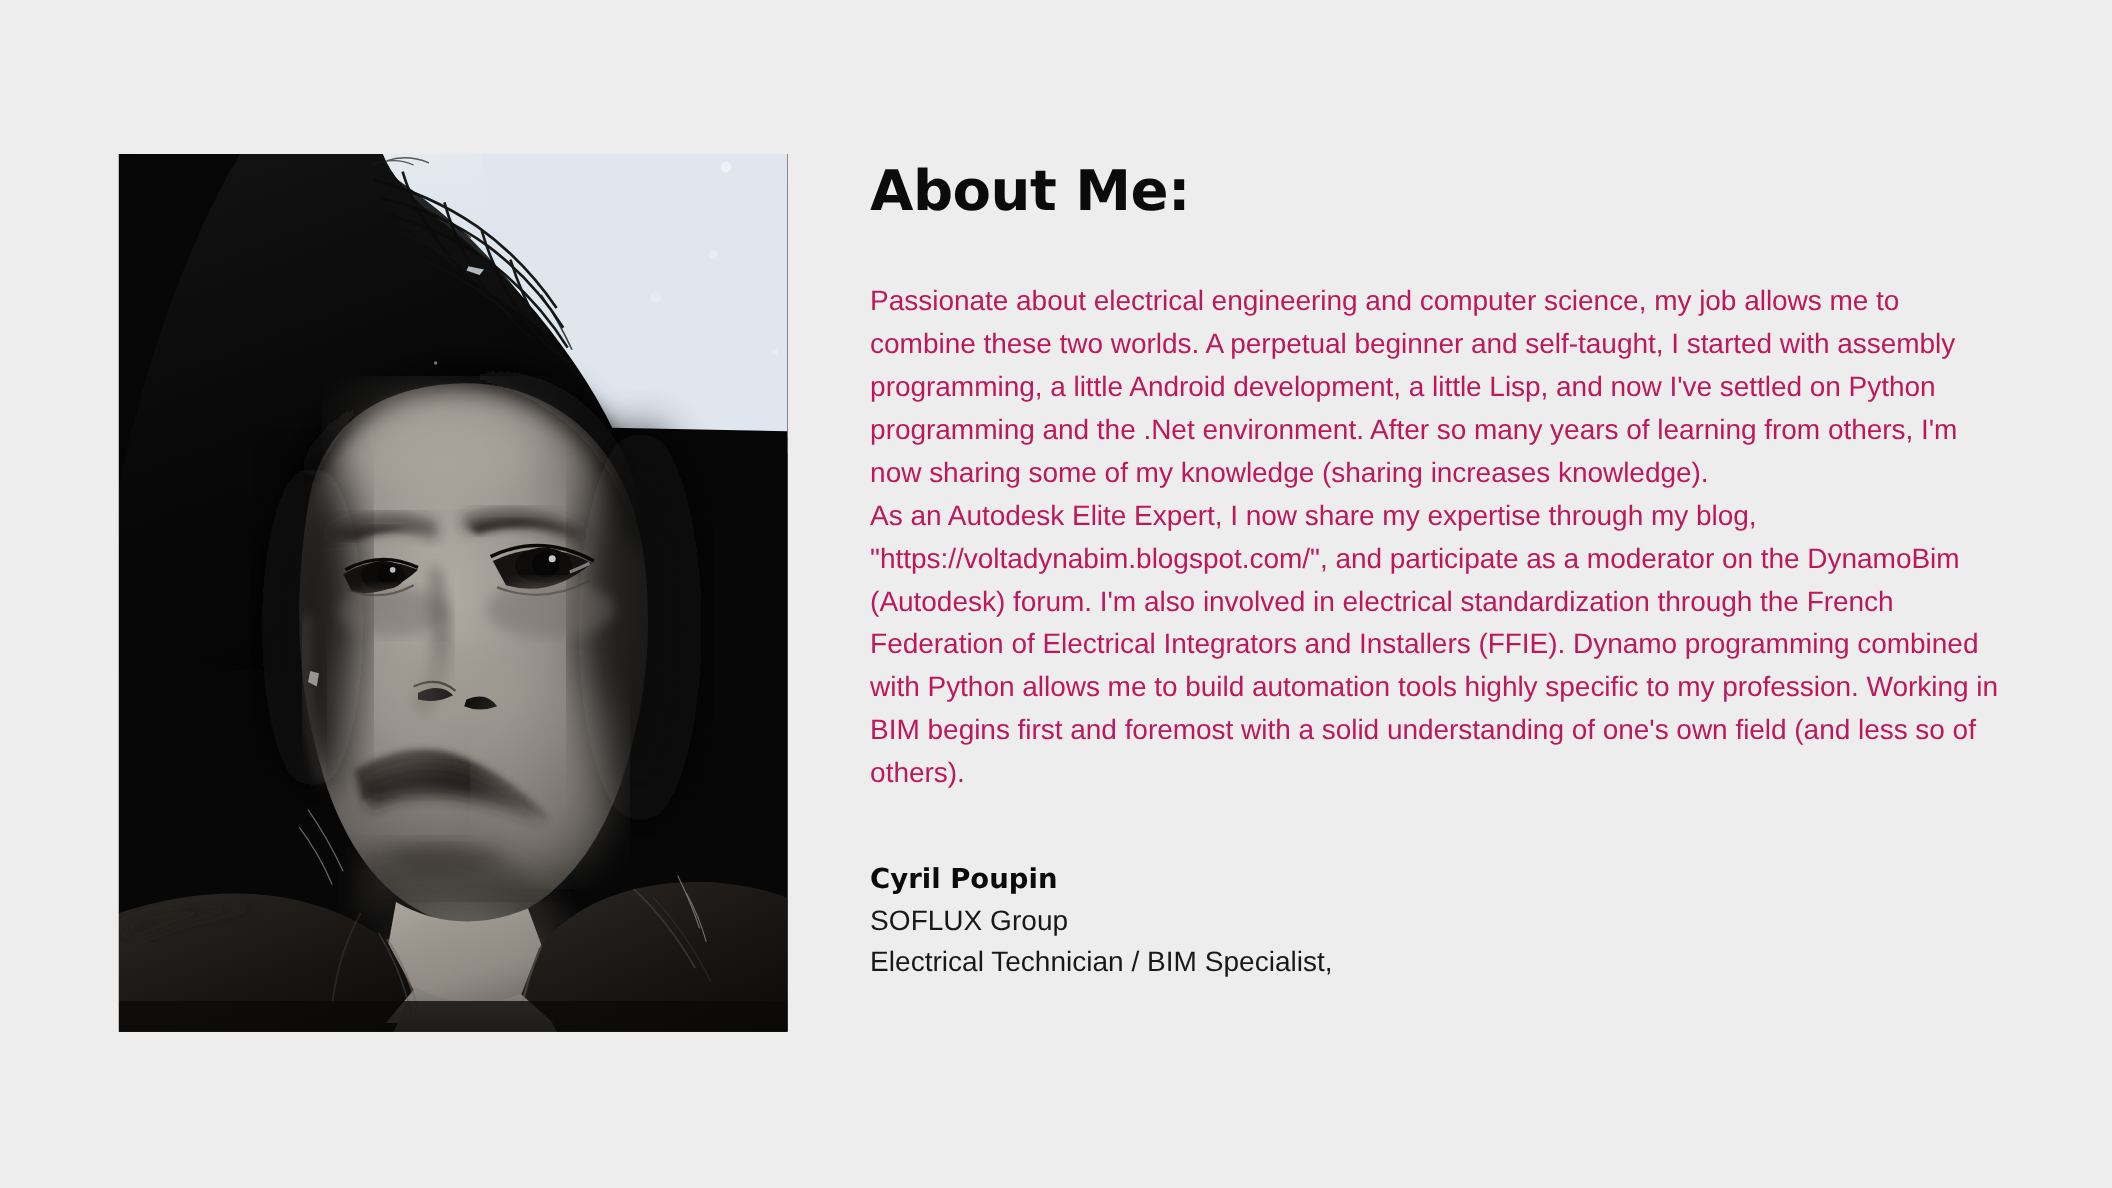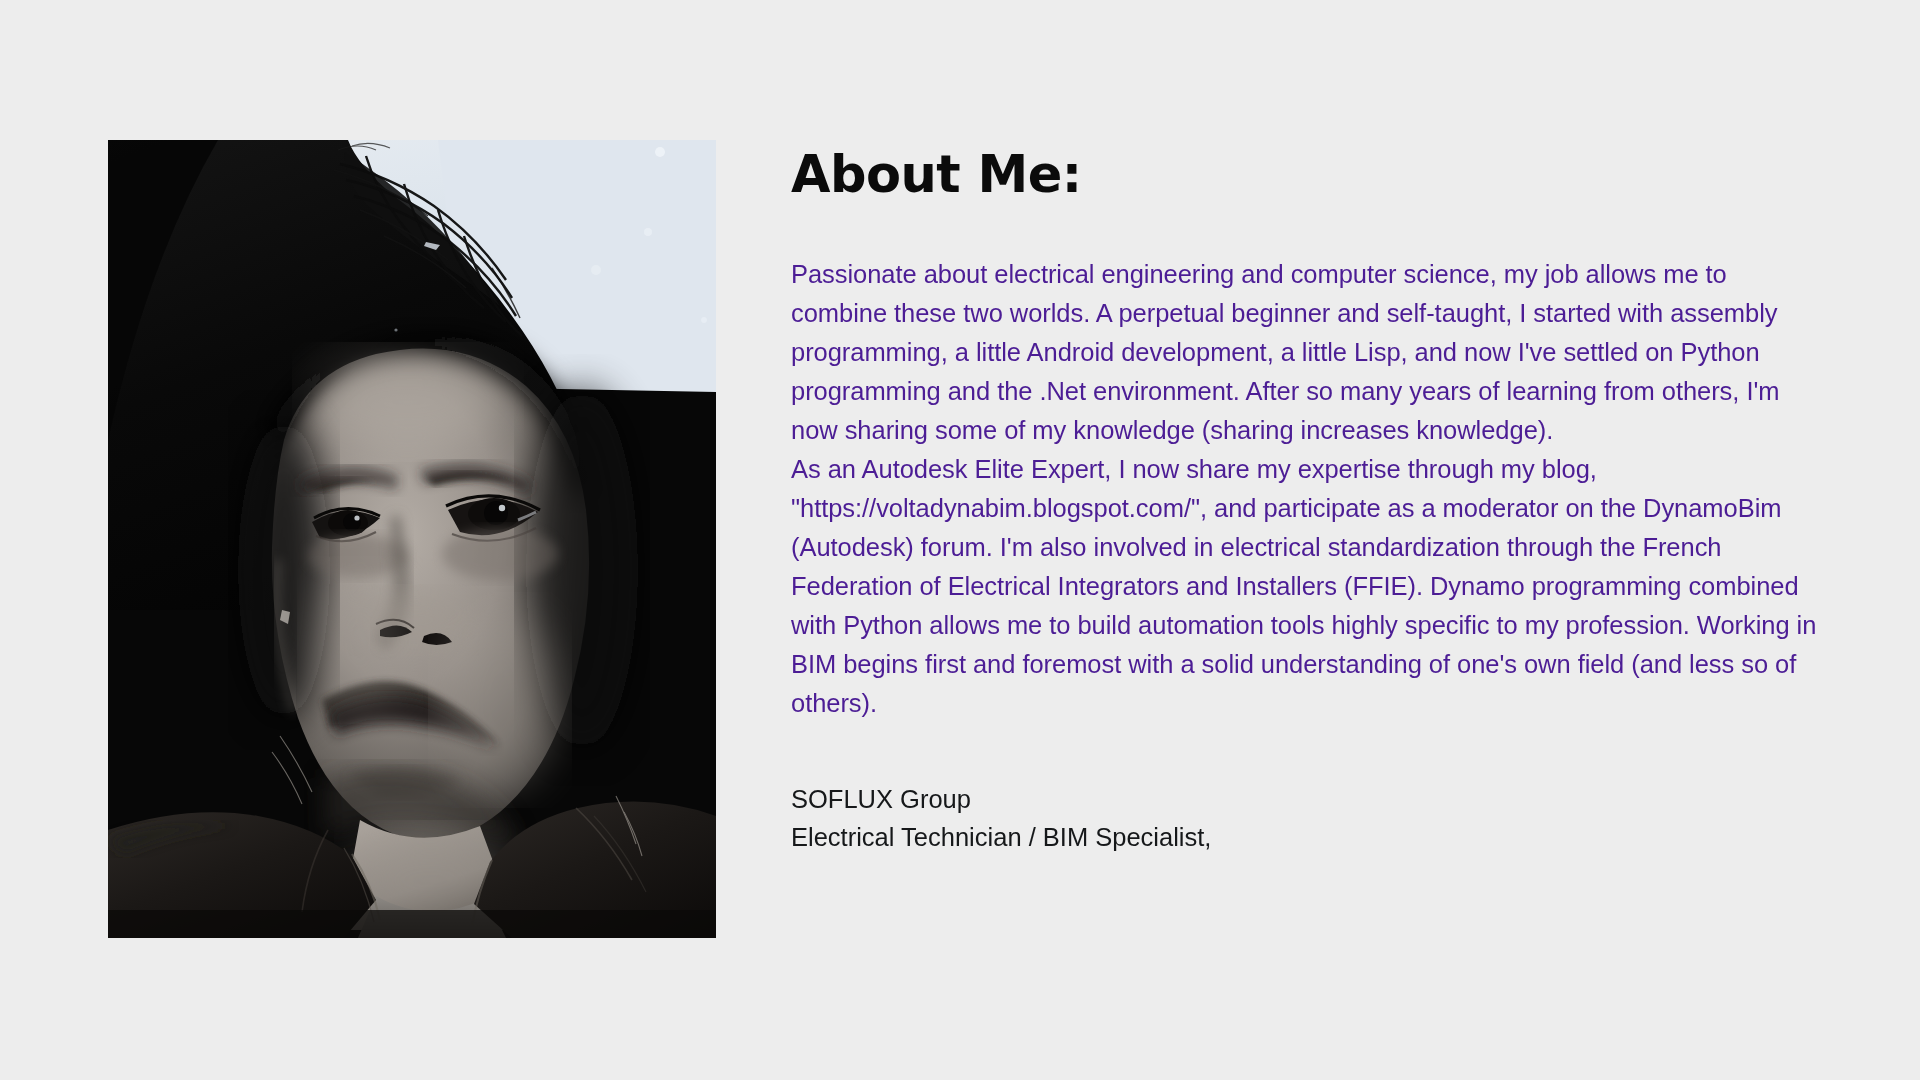--- a/index.html
+++ b/index.html
@@ -53,21 +53,21 @@
     letter-spacing: -0.5px;
     color: #0b0b0b;
     margin: 0;
     padding: 0;
   }
   .body-block {
     margin-top: 49px;
     font-family: "Liberation Sans", sans-serif;
     font-size: 25.5px;
     line-height: 39px;
-    color: #4c1d95;
+    color: #be185d;
     white-space: pre-wrap;
     letter-spacing: -0.05px;
   }
   .signature {
     margin-top: 57px;
     font-family: "Liberation Sans", sans-serif;
     font-size: 25.5px;
     line-height: 38px;
     color: #16181a;
   }
@@ -284,18 +284,19 @@
   </div>
 
   <div class="text-col">
 
     <h1 class="heading">About Me:</h1>
 
     <div class="body-block">Passionate about electrical engineering and computer science, my job allows me to combine these two worlds. A perpetual beginner and self-taught, I started with assembly programming, a little Android development, a little Lisp, and now I've settled on Python programming and the .Net environment. After so many years of learning from others, I'm now sharing some of my knowledge (sharing increases knowledge).
 As an Autodesk Elite Expert, I now share my expertise through my blog, "https://voltadynabim.blogspot.com/", and participate as a moderator on the DynamoBim (Autodesk) forum. I'm also involved in electrical standardization through the French Federation of Electrical Integrators and Installers (FFIE). Dynamo programming combined with Python allows me to build automation tools highly specific to my profession. Working in BIM begins first and foremost with a solid understanding of one's own field (and less so of others).</div>
 
     <div class="signature">
+      <span class="sig-line sig-name">Cyril Poupin</span>
       <span class="sig-line">SOFLUX Group</span>
       <span class="sig-line">Electrical Technician / BIM Specialist,</span>
     </div>
 
   </div>
 </div>
 
 </body></html>

